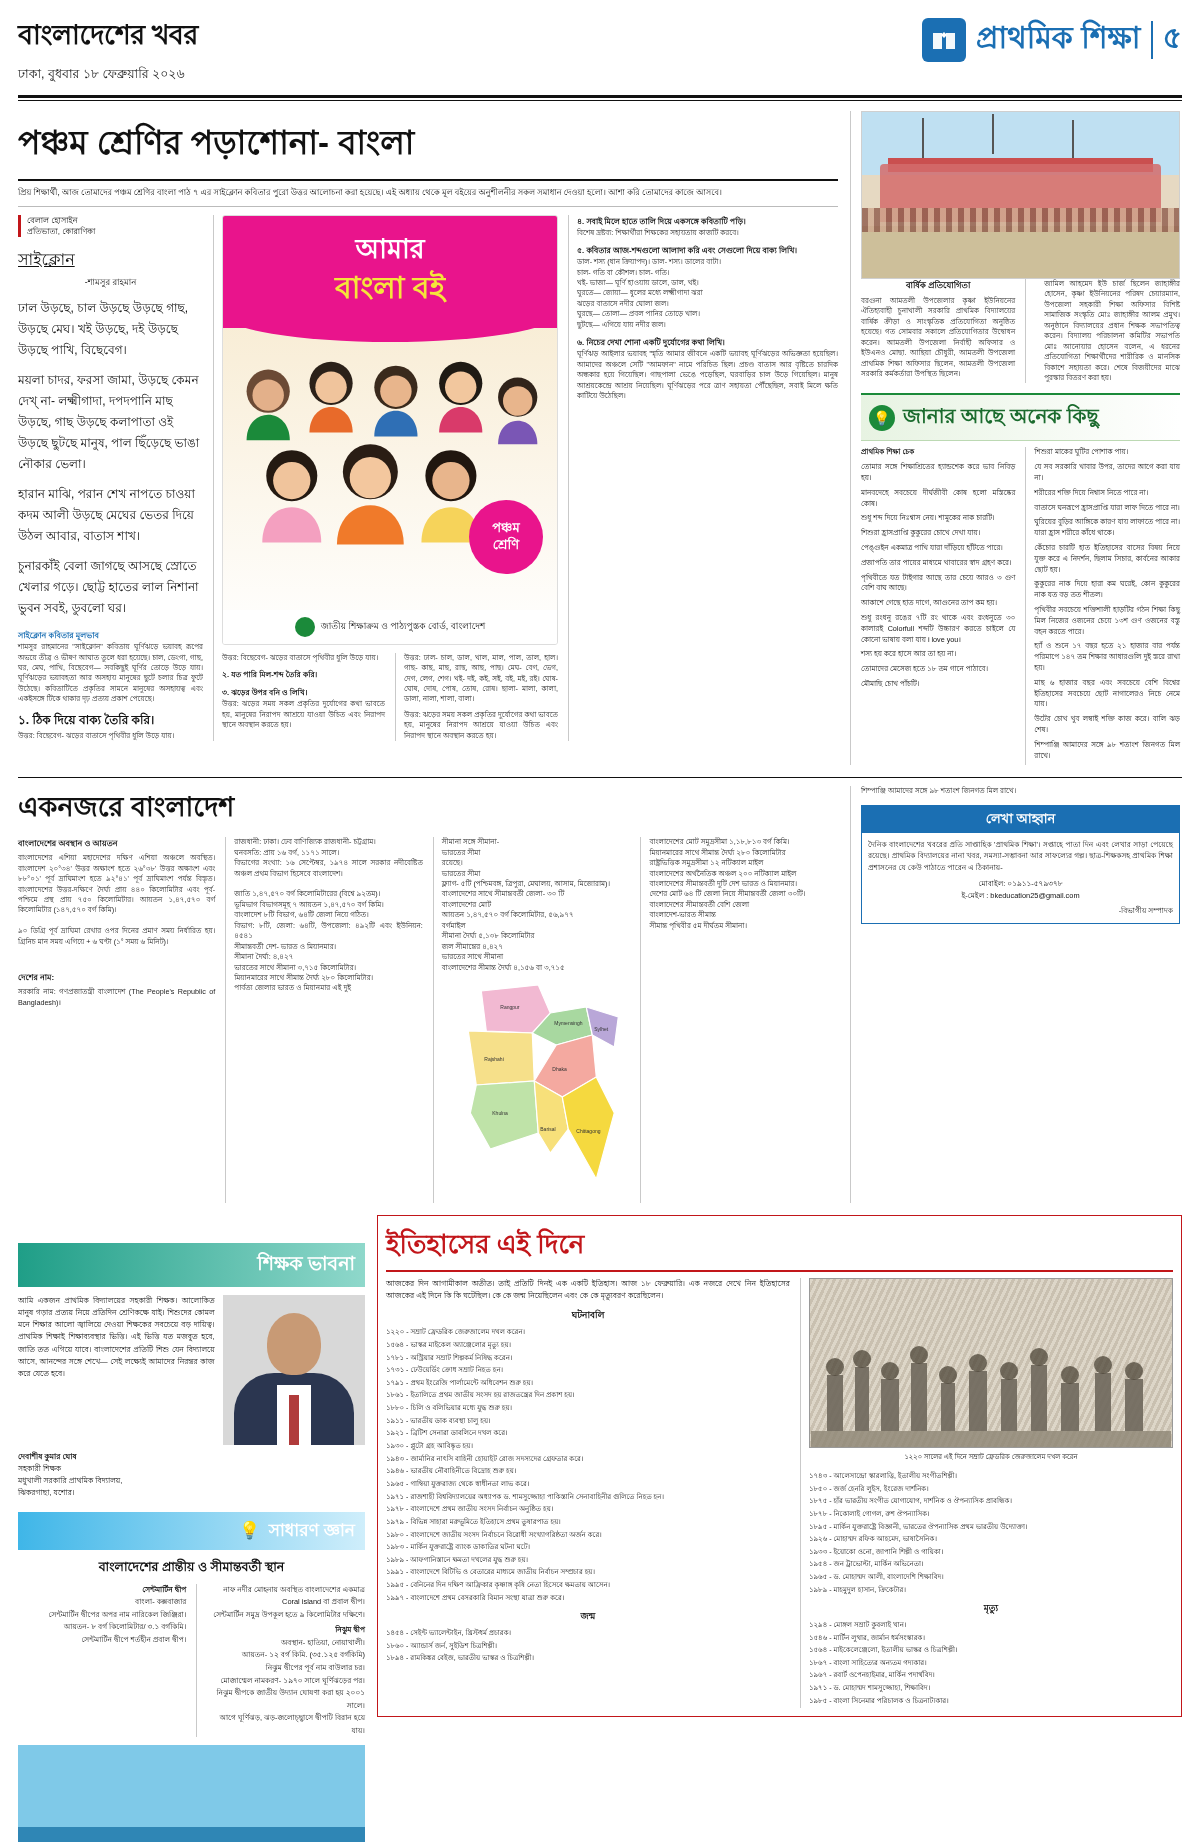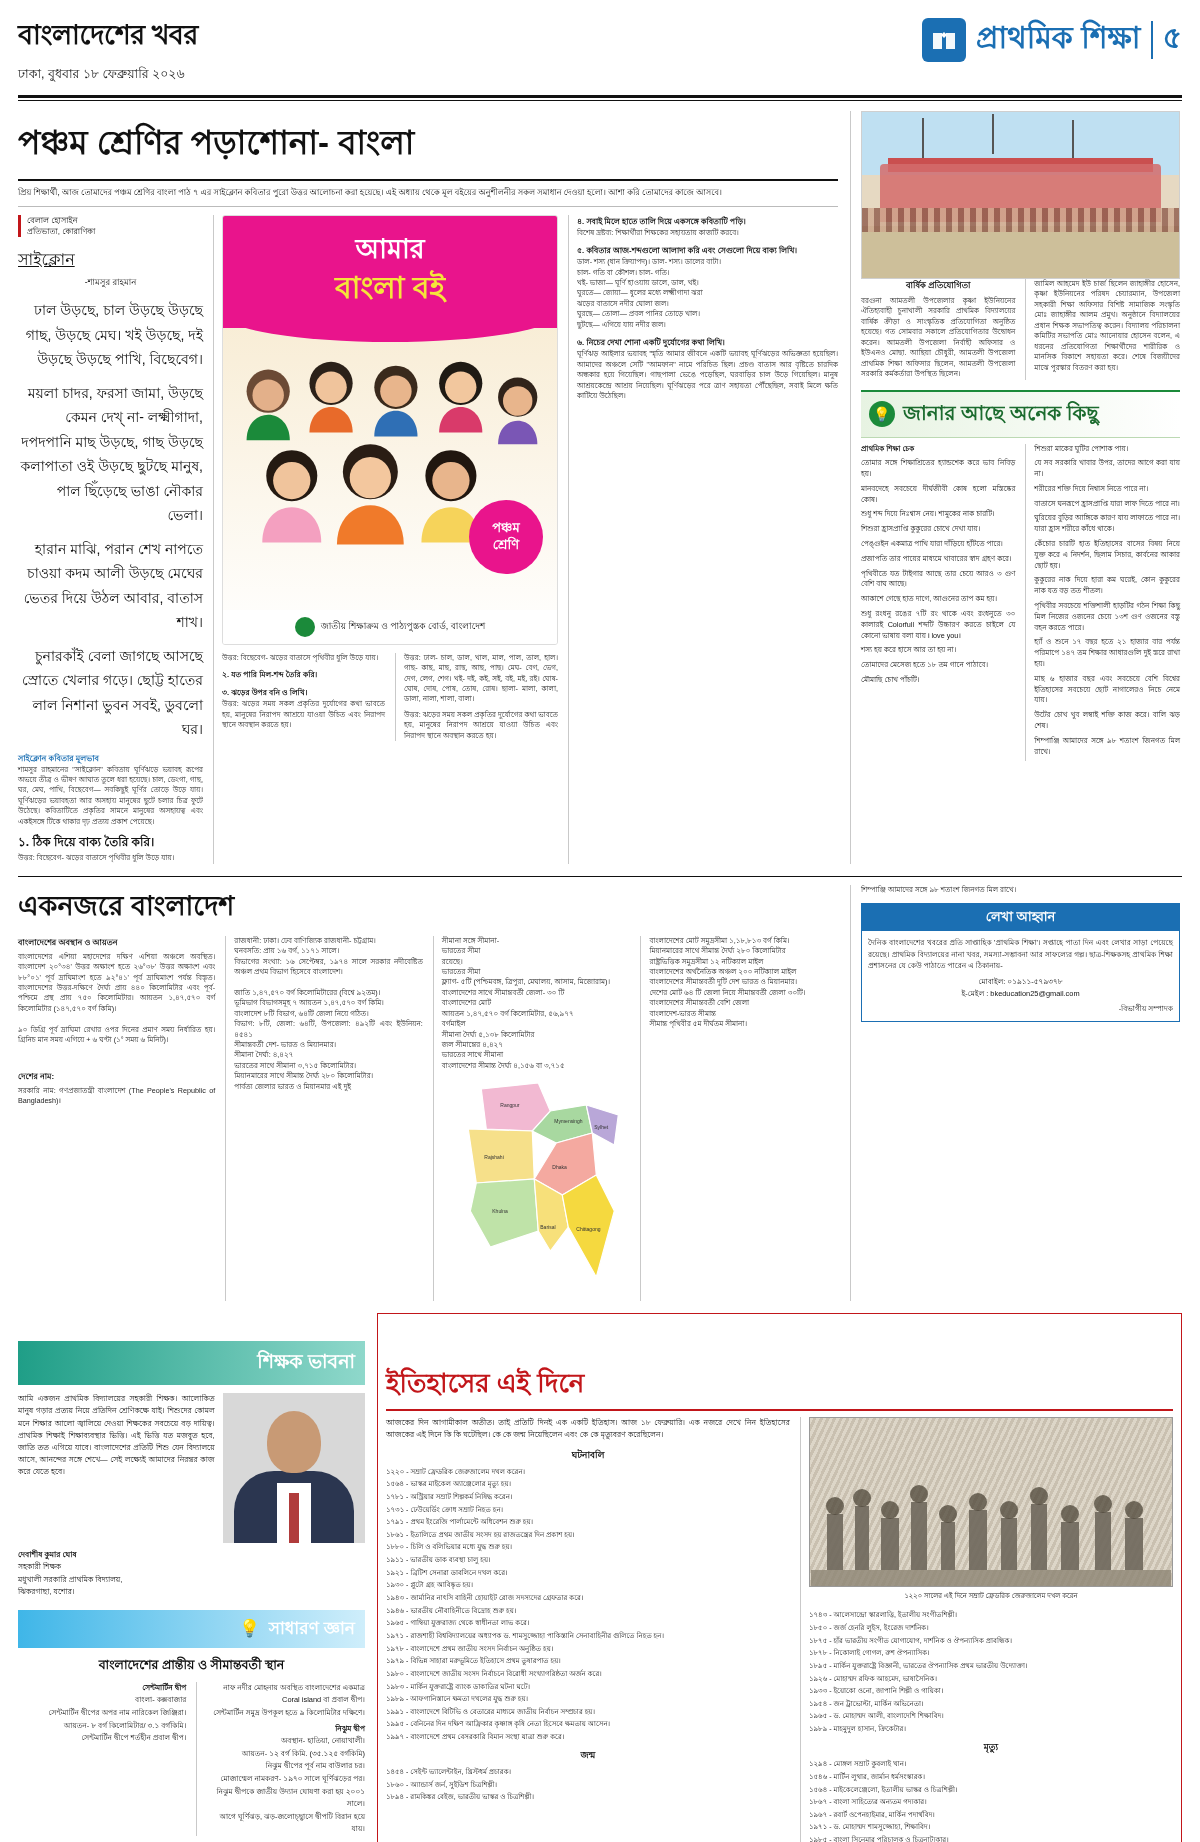--- a/index.html
+++ b/index.html
@@ -46,21 +46,21 @@
   .three { display:flex; gap:10px; margin-top:8px; }
   .c1 { width:185px; }
   .c2 { width:345px; }
   .c3 { width:270px; }
 
   .byline { display:flex; gap:6px; align-items:flex-start; font-size:8px; line-height:1.4; }
   .byline-bar { width:3px; height:22px; background:#c2161a; }
 
   .poem-title { text-align:left; font-size:16px; margin:10px 0 2px; font-weight:normal;text-decoration:underline; }
   .poem-author { text-align:center; font-size:8.5px; margin-bottom:8px; }
-  .poem { font-size:14px; line-height:1.75; text-align:right; }
+  .poem { font-size:12px; line-height:1.75; text-align:left; }
   .poem p { margin:0 0 9px 0; }
 
   
   .book {
     width:100%; height:430px; border:1px solid #ddd; border-radius:3px; overflow:hidden;
     background:linear-gradient(#f6e7c8,#ffffff);
     position:relative;
   }
   .book-top { height:112px; background:#e9148c; position:relative; }
   .book-top:after{content:"";position:absolute;left:0;right:0;bottom:-14px;height:28px;background:#e9148c;border-radius:0 0 50% 50%/0 0 100% 100%;}
@@ -133,21 +133,21 @@
   .tp-tie{position:absolute;left:50%;bottom:0;transform:translateX(-50%);width:10px;height:50px;background:#b03b3b;}
   .teacher-sign { font-size:7.6px; line-height:1.6; margin-top:6px; }
 
   .cyanbar { background:linear-gradient(90deg,#3fb6e8,#cfeefb); color:#fff; padding:5px 10px; text-align:right; font-size:17px; font-weight:bold; margin-top:12px; display:flex; align-items:center; justify-content:flex-end; gap:8px;}
   .gk-title { text-align:center; font-size:12.5px; font-weight:bold; margin:8px 0 6px; }
   .gk-cols { display:flex; gap:10px;text-align:right; }
   .gk-cols > div { width:50%; font-size:7.4px; line-height:1.7; }
   .sea { width:100%; height:150px; margin-top:8px; background:linear-gradient(#7fc9e8 0 55%, #2f86b5 55% 100%); position:relative; overflow:hidden;}
 
   .redbox { border:1px solid #c2161a; padding:8px; }
-  .redbox-title { font-size:26px; font-weight:bold; color:#c2161a;margin-top:41px; }
+  .redbox-title { font-size:26px; font-weight:bold; color:#c2161a; }
   .redbox-rule { height:2px; background:#c2161a; margin:2px 0 6px; }
   .hist-intro { font-size:7.6px; line-height:1.6; text-align:justify; }
   .hist-sub { text-align:center; font-size:9px; font-weight:bold; margin:6px 0 4px; }
   .hist-list p { margin:0 0 2.5px 0; font-size:7px; line-height:1.45; }
 
   .hist-photo { width:100%; height:170px; background:#cfc8bb; border:1px solid #999; position:relative; overflow:hidden; }
   .hp-sky{position:absolute;inset:0;background:repeating-linear-gradient(115deg,#ddd6c8 0 3px,#c9c0b0 3px 6px);}
   .hp-cap { font-size:6.8px; text-align:center; margin-top:3px; }
 </style>
 </head>
@@ -313,21 +313,21 @@
         <div class="tent2"></div>
         <div class="tent"></div>
         <div class="field"></div>
         <div class="crowd"></div>
       </div>
       <div class="two-mini">
         <div>
           <div class="mini-title">বার্ষিক প্রতিযোগিতা</div>
           <div class="tiny">বরগুনা আমতলী উপজেলার কৃষ্ণা ইউনিয়নের ঐতিহ্যবাহী চুনাখালী সরকারি প্রাথমিক বিদ্যালয়ের বার্ষিক ক্রীড়া ও সাংস্কৃতিক প্রতিযোগিতা অনুষ্ঠিত হয়েছে। গত সোমবার সকালে প্রতিযোগিতার উদ্বোধন করেন। আমতলী উপজেলা নির্বাহী অফিসার ও ইউএনও মোছা. আছিয়া চৌধুরী, আমতলী উপজেলা প্রাথমিক শিক্ষা অফিসার ছিলেন, আমতলী উপজেলা সরকারি কর্মকর্তারা উপস্থিত ছিলেন।</div>
         </div>
-        <div class="col-rule" style="padding-left:8px;">
+        <div class="col-rule" style="padding-left:18px;">
           <div class="tiny">জামিল আহমেদ ইউ চার্জ ছিলেন জাহাঙ্গীর হোসেন, কৃষ্ণা ইউনিয়নের পরিষদ চেয়ারম্যান, উপজেলা সহকারী শিক্ষা অফিসার বিশিষ্ট সামাজিক সংস্কৃতি মোঃ জাহাঙ্গীর আলম প্রমুখ। অনুষ্ঠানে বিদ্যালয়ের প্রধান শিক্ষক সভাপতিত্ব করেন। বিদ্যালয় পরিচালনা কমিটির সভাপতি মোঃ আনোয়ার হোসেন বলেন, এ ধরনের প্রতিযোগিতা শিক্ষার্থীদের শারীরিক ও মানসিক বিকাশে সহায়তা করে। শেষে বিজয়ীদের মাঝে পুরস্কার বিতরণ করা হয়।</div>
         </div>
       </div>
 
       <div class="greenbar">
         <span class="bulb">💡</span>
         <h3>জানার আছে অনেক কিছু</h3>
       </div>
       <div class="bullets">
         <div>

